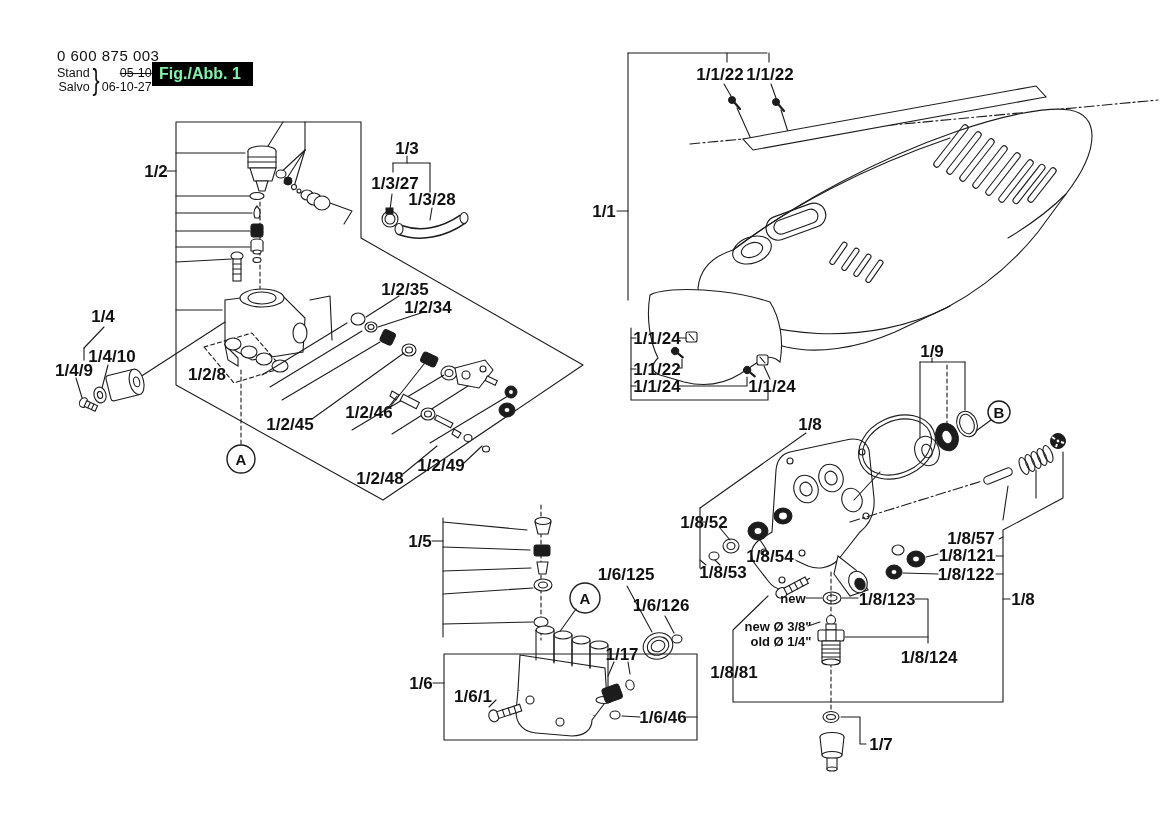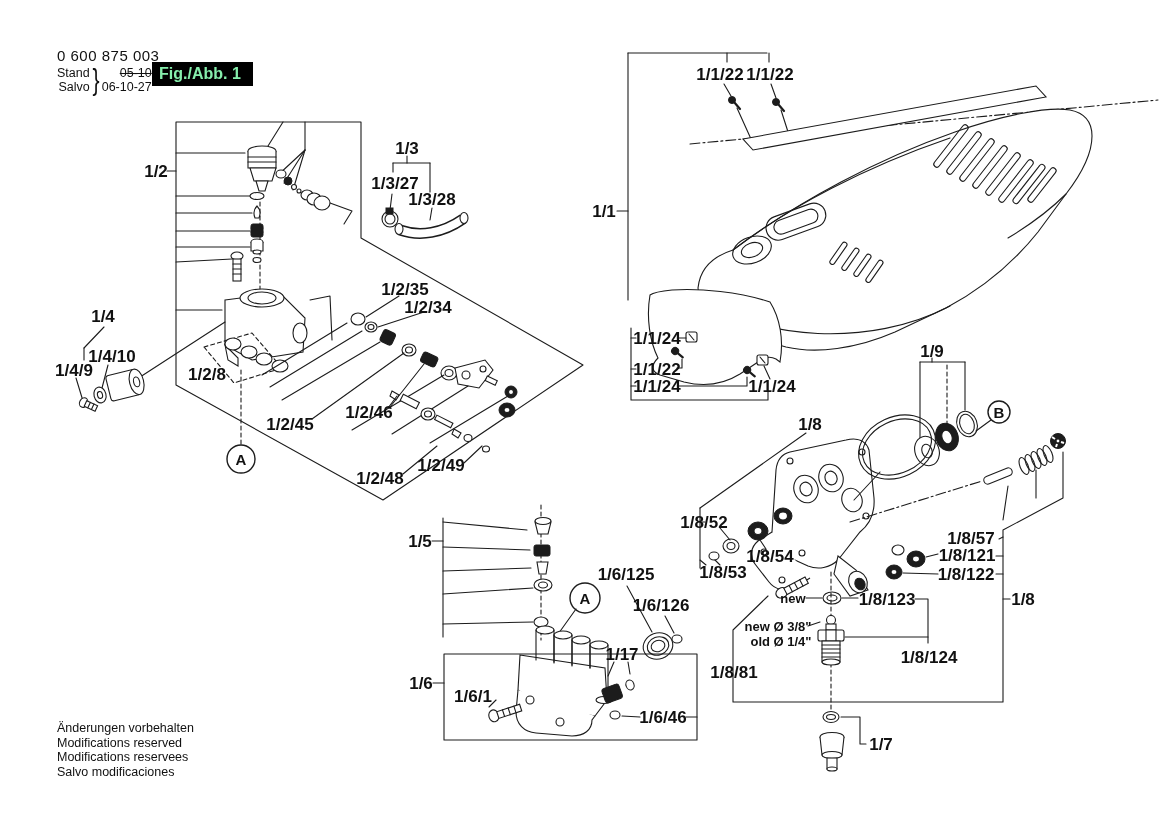--- a/index.html
+++ b/index.html
@@ -530,20 +530,14 @@
       <text class="lbl" x="887" y="605">1/8/123</text>
       <text class="lbs" x="778" y="631">new Ø 3/8"</text>
       <text class="lbs" x="781" y="646">old Ø 1/4"</text>
       <text class="lbl" x="929" y="663">1/8/124</text>
       <text class="lbl" x="734" y="678">1/8/81</text>
       <text class="lbl" x="1023" y="605">1/8</text>
       <text class="lbl" x="881" y="750">1/7</text>
     </g>
   </svg>
 
-  <div class="abs footer">
-    <div>Änderungen vorbehalten</div>
-    <div>Modifications reserved</div>
-    <div>Modifications reservees</div>
-    <div>Salvo modificaciones</div>
-  </div>
 
 </div>
 
 </body></html>

